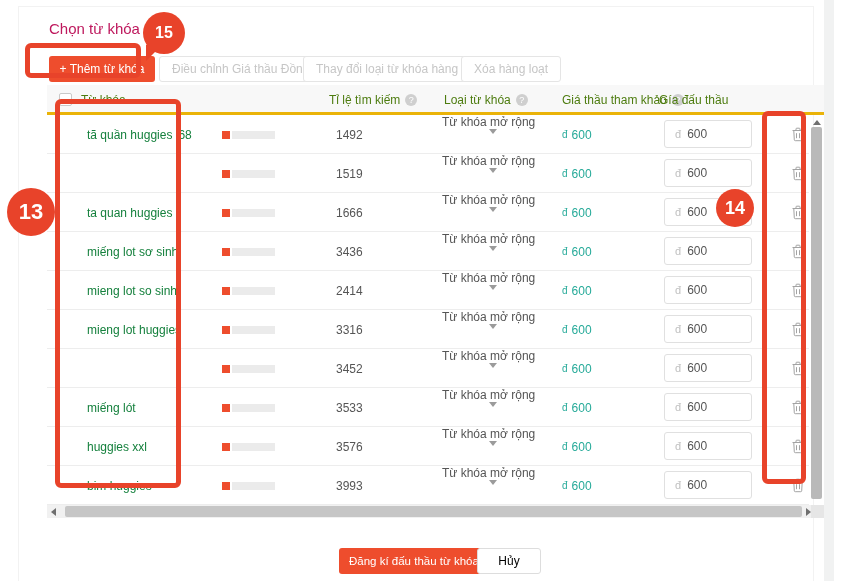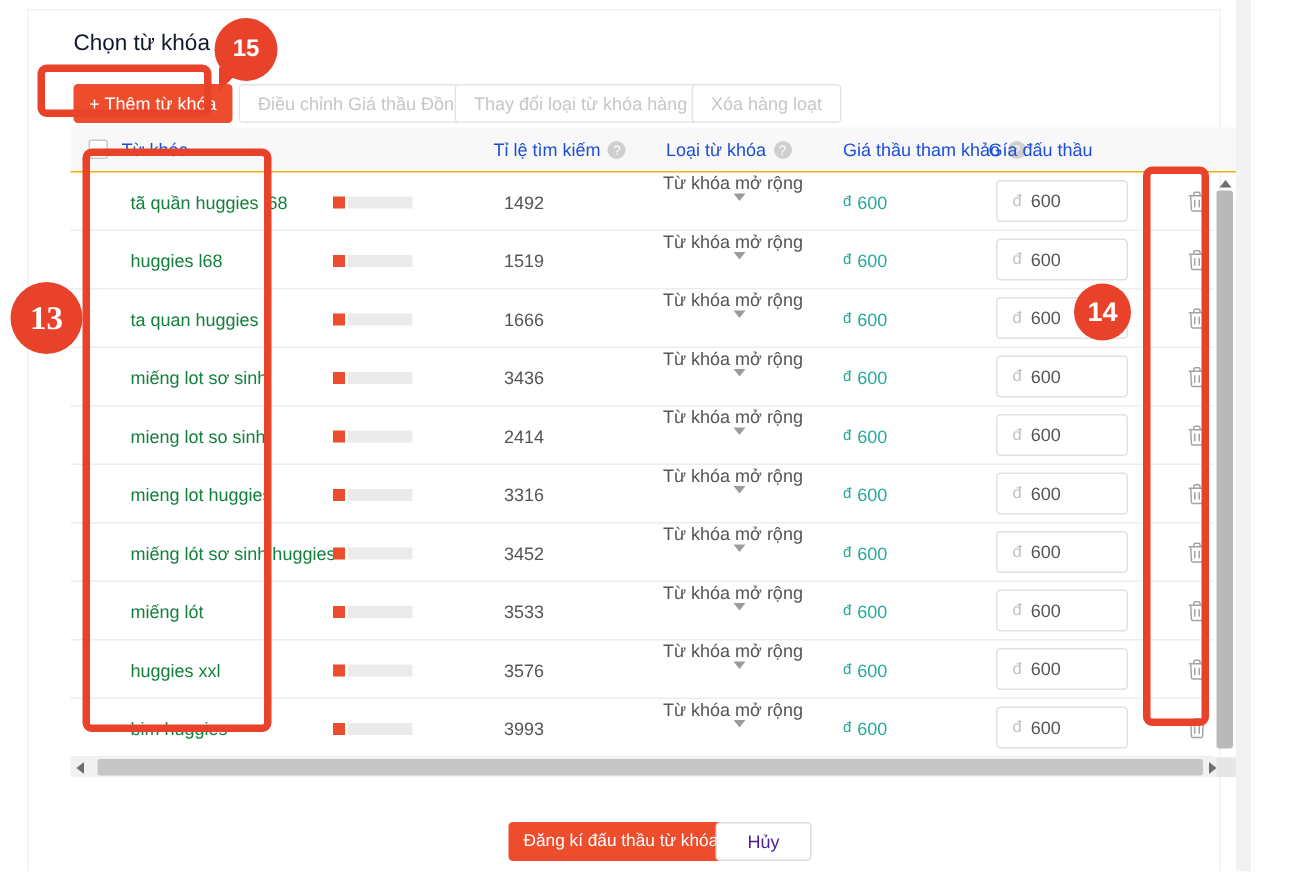--- a/index.html
+++ b/index.html
@@ -3,33 +3,33 @@
 <meta charset="utf-8">
 <style>
   :root{ --accent:#ee4d2d; --annot:#e8432a; --teal:#26aa99; }
   *{margin:0;padding:0;box-sizing:border-box;}
   html,body{width:867px;height:581px;overflow:hidden;background:#fff;
     font-family:"Liberation Sans","DejaVu Sans",sans-serif;}
   .page{position:relative;width:867px;height:581px;background:#fff;}
   .page-scroll-strip{position:absolute;left:824px;top:0;width:10px;height:581px;background:#f1f2f2;}
   .panel{position:absolute;left:18px;top:6px;width:796px;height:575px;background:#fff;
     border:1px solid #f2f2f2;border-bottom:none;}
-  .title{position:absolute;left:30px;top:13px;font-size:15px;color:#0f172a;}
+  .title{position:absolute;left:30px;top:13px;font-size:15px;color:#be185d;}
   
   .btn{position:absolute;top:49px;height:26px;font-size:12px;border-radius:3px;
     display:flex;align-items:center;justify-content:center;cursor:pointer;
     font-family:Liberation Sans, sans-serif;}
   .btn-add{left:30px;width:106px;background:var(--accent);color:#fff;border:none;}
   .btn-ghost{background:#fff;border:1px solid #e5e5e5;color:#c6c6c6;padding:0 12px;}
   .btn-bulk-bid{left:140px;}
   .btn-bulk-type{left:284px;}
   .btn-bulk-del{left:442px;}
   
   .thead{position:absolute;left:28px;top:78px;width:782px;height:30px;background:#f8f8f8;
-    border-bottom:1px solid #eab308;font-size:12px;color:#1d4ed8;}
+    border-bottom:3px solid #eab308;font-size:12px;color:#4d7c0f;}
   .th{position:absolute;top:0;height:30px;display:flex;align-items:center;white-space:nowrap;}
   .th-keyword{left:34px;} .th-quality{left:177px;} .th-rate{left:282px;}
   .th-type{left:397px;} .th-refbid{left:515px;} .th-bid{left:612px;}
   .checkbox{position:absolute;left:12px;top:8px;width:13px;height:13px;background:#fff;
     border:1px solid #c9c9c9;border-radius:2px;cursor:pointer;}
   .qicon{display:inline-block;width:12px;height:12px;margin-left:5px;border-radius:50%;
     background:#cfcfcf;color:#fff;font-size:9px;line-height:12px;text-align:center;}
   .qicon::after{content:"?";}
   .tbody{position:absolute;left:28px;top:108px;width:762px;}
   .trow{position:relative;height:39px;border-bottom:1px solid #ededed;font-size:12px;color:#555;}
@@ -58,29 +58,29 @@
   .hscroll{position:absolute;left:28px;top:498px;width:780px;height:13px;background:#f1f1f1;}
   .harrow-left{position:absolute;left:4px;top:3px;width:0;height:0;
     border-top:4px solid transparent;border-bottom:4px solid transparent;border-right:5px solid #6f6f6f;}
   .hthumb{position:absolute;left:18px;top:1px;width:737px;height:11px;background:#c6c6c6;border-radius:2px;}
   .harrow-right{position:absolute;left:759px;top:3px;width:0;height:0;
     border-top:4px solid transparent;border-bottom:4px solid transparent;border-left:5px solid #6f6f6f;}
   .hcorner{position:absolute;left:764px;top:0;width:16px;height:13px;background:#e6e6e6;}
   
   .btn-submit{top:541px;left:320px;min-width:129px;background:var(--accent);color:#fff;border:none;
     font-size:11.5px;padding:0 10px;}
-  .btn-cancel{top:541px;left:458px;width:64px;background:#fff;border:1px solid #ddd;color:#4c1d95;}
+  .btn-cancel{top:541px;left:458px;width:64px;background:#fff;border:1px solid #ddd;color:#000000;}
   
   .annot-box{position:absolute;border:5px solid var(--annot);border-radius:6px;z-index:40;pointer-events:none;}
   .box-13{left:55px;top:99px;width:126px;height:389px;}
   .box-14{left:762px;top:111px;width:44px;height:373px;}
   .box-15{left:25px;top:43px;width:116px;height:35px;}
   .annot-circle{position:absolute;border-radius:50%;background:var(--annot);color:#fff;z-index:50;
     display:flex;align-items:center;justify-content:center;font-weight:bold;pointer-events:none;}
-  .circ-13{left:7px;top:188px;width:48px;height:48px;font-size:22px;font-family:Liberation Serif, serif;}
+  .circ-13{left:7px;top:188px;width:48px;height:48px;font-size:22px;}
   .circ-14{left:716px;top:189px;width:38px;height:38px;font-size:18px;}
   .circ-15{left:143px;top:12px;width:42px;height:42px;font-size:16px;}
   .circ-15-tail{position:absolute;left:146px;top:45px;width:0;height:0;z-index:49;
     border-top:16px solid var(--annot);border-right:16px solid transparent;pointer-events:none;}
 </style>
 </head>
 <body>
 
 <div class="page">
   <div class="panel">
@@ -135,21 +135,20 @@
                 <path d="M1.5 3.5h11"></path>
                 <path d="M5 3.5V2a.8.8 0 0 1 .8-.8h2.4a.8.8 0 0 1 .8.8v1.5"></path>
                 <path d="M2.8 3.8l.5 9a1 1 0 0 0 1 .9h5.4a1 1 0 0 0 1-.9l.5-9"></path>
                 <path d="M5.5 6.2v5M8.5 6.2v5"></path>
               </g>
             </svg>
     </span>
   </div>
 
   <div class="trow">
-    <span class="cell c-kw">huggies l68</span>
     <span class="cell c-qbar">
             <i class="qred"></i>
             <i class="qgray"></i>
           </span>
     <span class="cell c-vol">1519</span>
     <span class="cell c-type">
             <span>Từ khóa mở rộng</span>
             <i class="caret"></i>
           </span>
     <span class="cell c-refbid">
@@ -290,21 +289,20 @@
                 <path d="M1.5 3.5h11"></path>
                 <path d="M5 3.5V2a.8.8 0 0 1 .8-.8h2.4a.8.8 0 0 1 .8.8v1.5"></path>
                 <path d="M2.8 3.8l.5 9a1 1 0 0 0 1 .9h5.4a1 1 0 0 0 1-.9l.5-9"></path>
                 <path d="M5.5 6.2v5M8.5 6.2v5"></path>
               </g>
             </svg>
     </span>
   </div>
 
   <div class="trow">
-    <span class="cell c-kw">miếng lót sơ sinh huggies</span>
     <span class="cell c-qbar">
             <i class="qred"></i>
             <i class="qgray"></i>
           </span>
     <span class="cell c-vol">3452</span>
     <span class="cell c-type">
             <span>Từ khóa mở rộng</span>
             <i class="caret"></i>
           </span>
     <span class="cell c-refbid">

